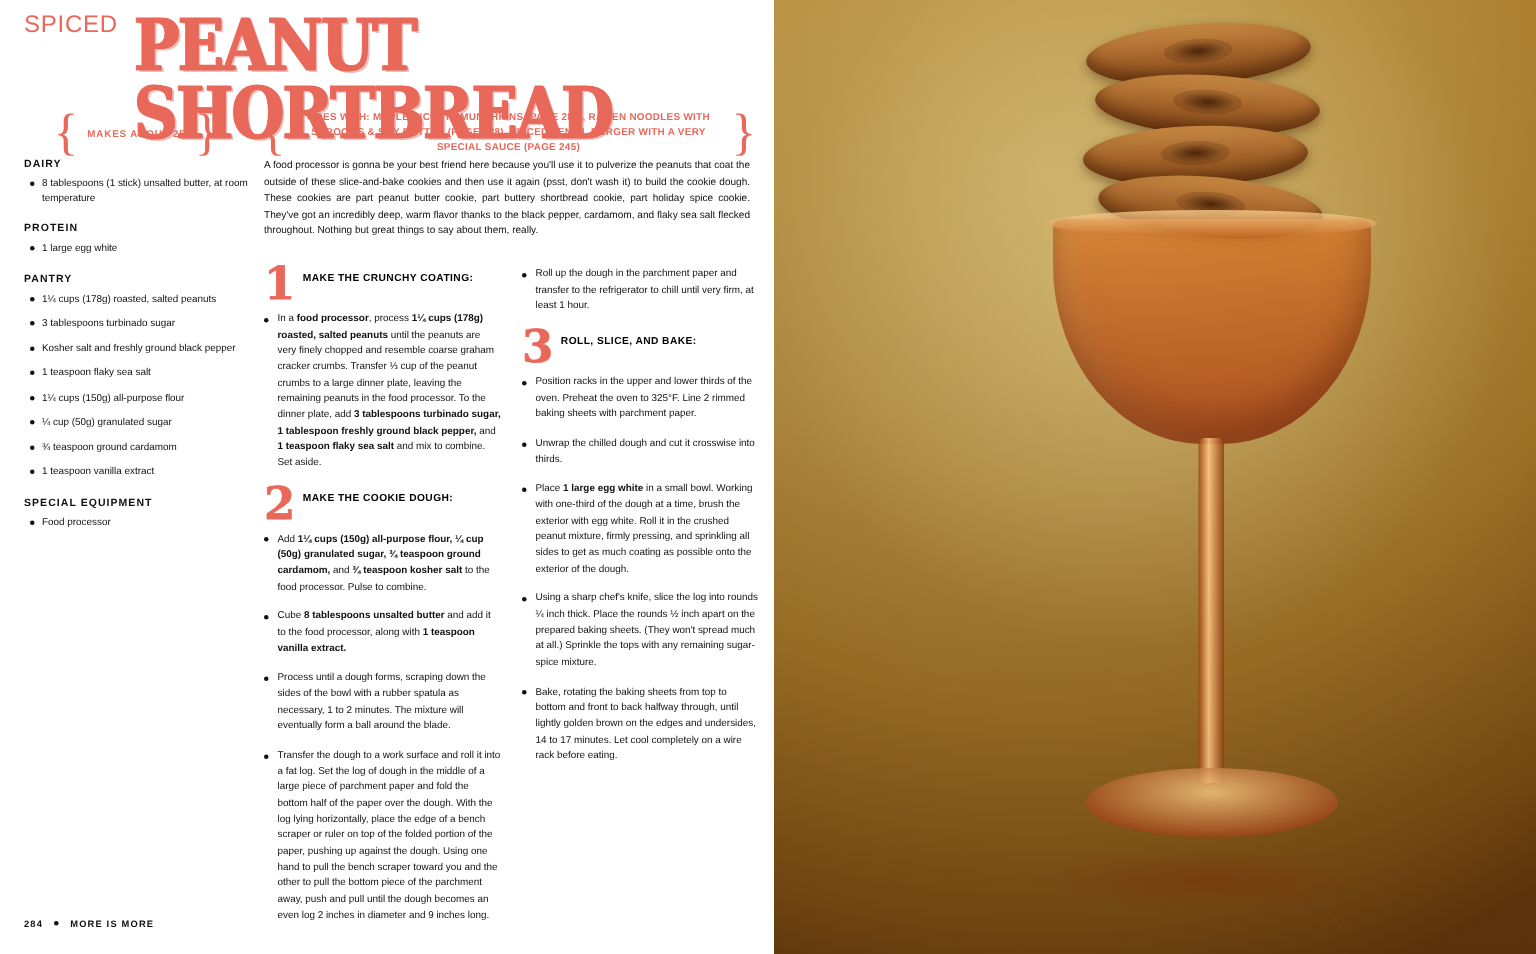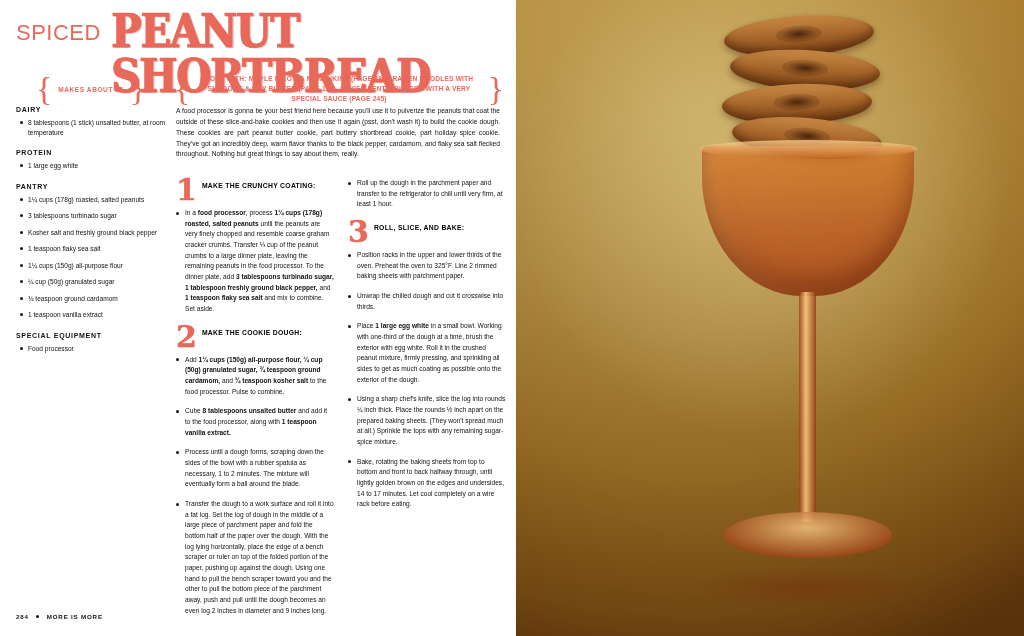--- a/index.html
+++ b/index.html
@@ -25,24 +25,23 @@
   }
   .title-row {
     position: absolute;
     left: 16px; top: 8px;
     right: 10px;
     display: flex;
     align-items: flex-start;
   }
   .spiced {
     color: #e8685a;
-    font-size: 22px;
+    font-size: 16px;
     letter-spacing: 0.5px;
     font-weight: 400;
-    margin-top: 12px;
     font-family: "Liberation Sans", sans-serif;
   }
   .main-title {
     margin-left: 10px;
     color: #e8685a;
     font-family: "DejaVu Serif", serif;
     font-weight: bold;
     font-size: 38px;
     letter-spacing: -1px;
     line-height: 0.95;

